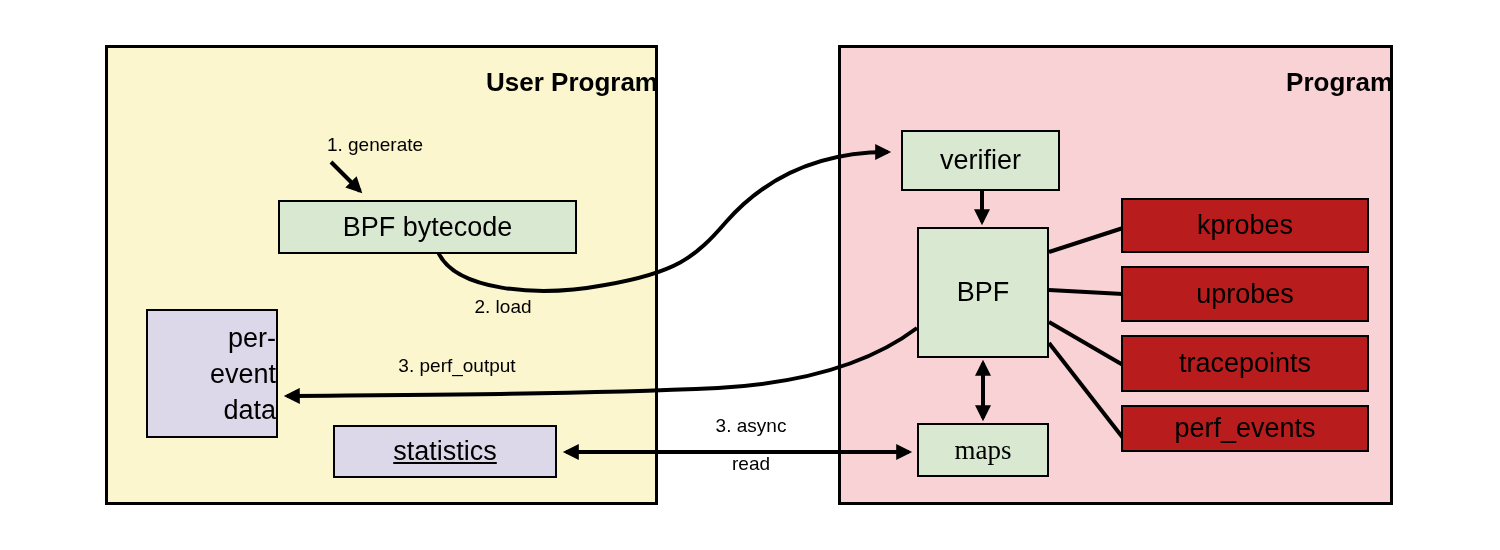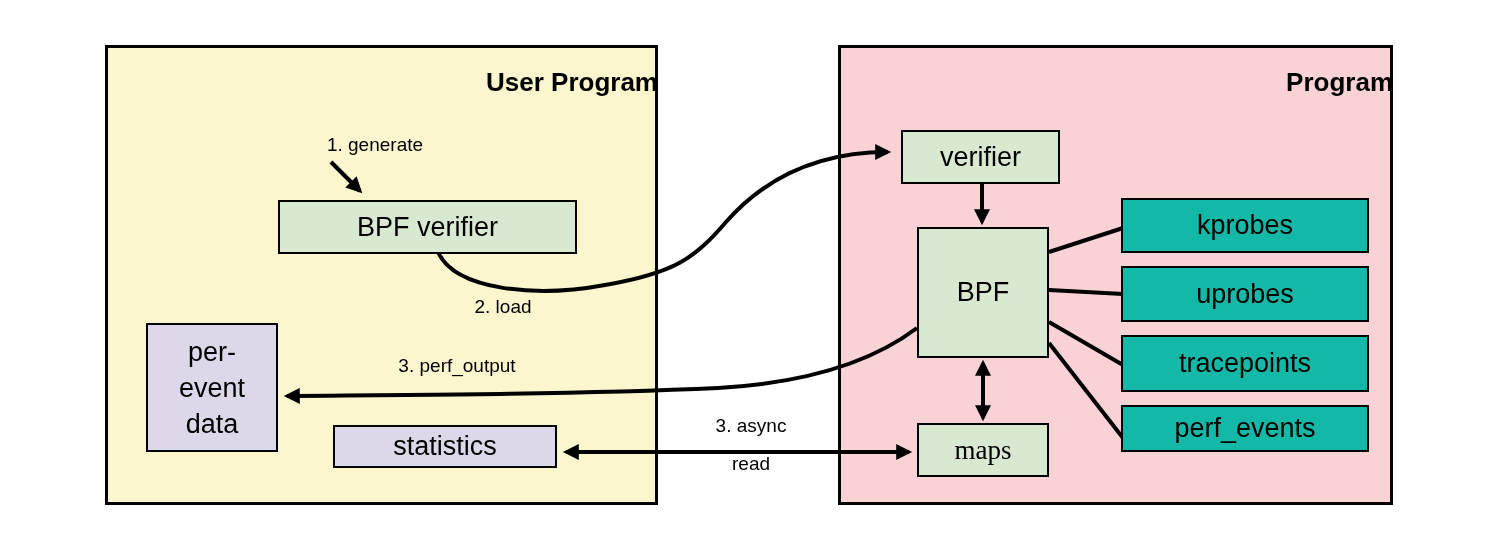--- a/index.html
+++ b/index.html
@@ -14,32 +14,32 @@
   .region-title { position:absolute; font-weight:bold; font-size:26px; text-align:right; }
   .title-user   { left:105px; top:67px; width:553px; }
   .title-kernel { left:838px; top:67px; width:555px; }
   svg.wires { position:absolute; left:0; top:0; }
   .node {
     position:absolute; box-sizing:border-box; border:2.5px solid #000;
     display:flex; align-items:center; justify-content:center;
     font-size:27px; text-align:center;
   }
   .green    { background:#d9e8d0; }
-  .blue     { background:#14b8a6; }
+  .blue     { background:#b91c1c; }
   .lavender { background:#dcd8e9; }
   .node-bytecode    { left:278px;  top:200px; width:299px; height:54px;  }
-  .node-verifier    { left:901px;  top:130px; width:159px; height:54px;  }
+  .node-verifier    { left:901px;  top:130px; width:159px; height:61px;  }
   .node-bpf         { left:917px;  top:227px; width:132px; height:131px; }
   .node-maps        { left:917px;  top:423px; width:132px; height:54px;font-family:Liberation Serif, serif;  }
   .node-kprobes     { left:1121px; top:198px; width:248px; height:55px;  }
   .node-uprobes     { left:1121px; top:266px; width:248px; height:56px;  }
   .node-tracepoints { left:1121px; top:335px; width:248px; height:57px;  }
   .node-perfevents  { left:1121px; top:405px; width:248px; height:47px;  }
-  .node-perevent    { left:146px;  top:323px; width:132px; height:129px; flex-direction:column; line-height:36px; }
-  .node-stats       { left:333px;  top:425px; width:224px; height:43px;  }
+  .node-perevent    { left:146px;  top:309px; width:132px; height:129px; flex-direction:column; line-height:36px;align-items:flex-end; }
+  .node-stats       { left:333px;  top:425px; width:224px; height:53px;text-decoration:underline;  }
   .flow-label { position:absolute; font-size:19px; white-space:nowrap; transform:translateX(-50%); }
   .label-generate   { left:375px; top:134px; }
   .label-load       { left:503px; top:296px; }
   .label-perfoutput { left:457px; top:355px; }
   .label-async1     { left:751px; top:415px; }
   .label-async2     { left:751px; top:453px; }
 </style>
 </head>
 <body>
 
@@ -62,21 +62,21 @@
     <path d="M917 328 C872 362 806 383 718 388 C585 394 430 395 287 396" stroke="#000" stroke-width="4" fill="none" marker-end="url(#ah)"></path>
     <path d="M1049 252 L1123 228" stroke="#000" stroke-width="4" fill="none"></path>
     <path d="M1049 290 L1123 294" stroke="#000" stroke-width="4" fill="none"></path>
     <path d="M1049 322 L1123 365" stroke="#000" stroke-width="4" fill="none"></path>
     <path d="M1049 343 L1123 438" stroke="#000" stroke-width="4" fill="none"></path>
   </svg>
 
   <div class="region-title title-user">User Program</div>
   <div class="region-title title-kernel">Program</div>
 
-  <div class="node green node-bytecode">BPF verifier</div>
+  <div class="node green node-bytecode">BPF bytecode</div>
 
   <div class="node lavender node-perevent">
     <span>per-</span>
     <span>event</span>
     <span>data</span>
   </div>
 
   <div class="node lavender node-stats">statistics</div>
 
   <div class="node green node-verifier">verifier</div>

